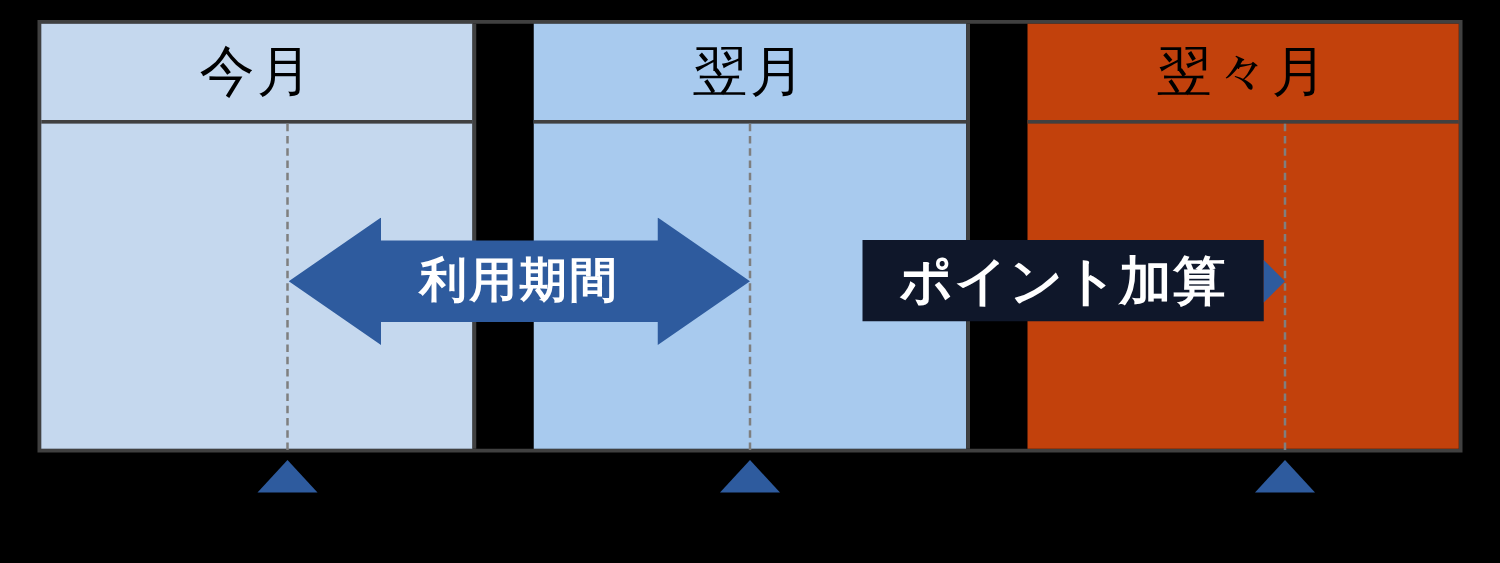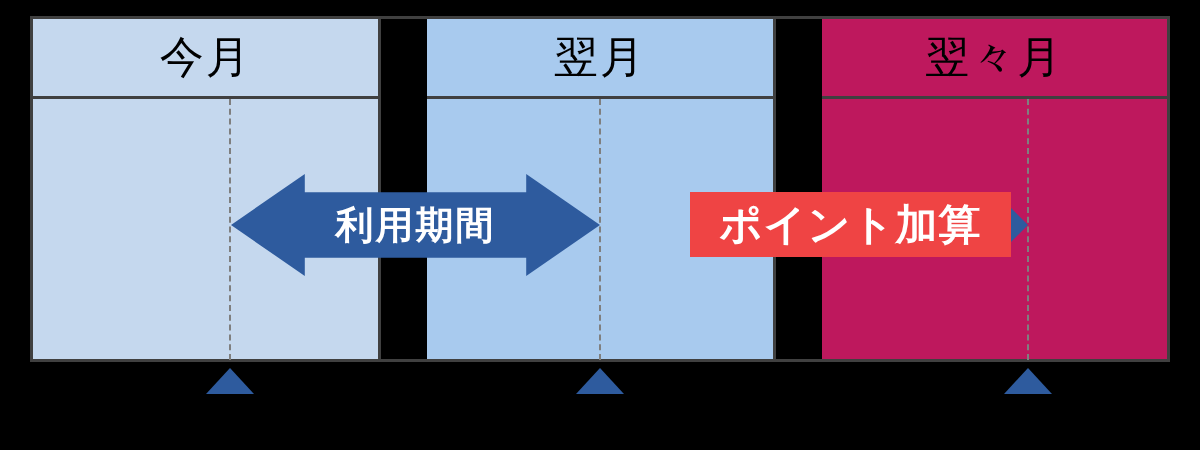--- a/index.html
+++ b/index.html
@@ -23,21 +23,21 @@
   .month-header {
     height: 77px; flex: 0 0 77px;
     border-bottom: 3px solid #404040;
     display: flex; align-items: center; justify-content: center;
     font-size: 44px; font-weight: normal; color: #000;
     letter-spacing: 2px;
   }
   .month-body { flex: 1 1 auto; }
   .col-0 .month-header, .col-0 .month-body { background: #c5d8ee; }
   .col-1 .month-header, .col-1 .month-body { background: #a8caee; }
-  .col-2 .month-header, .col-2 .month-body { background: #be185d; }
+  .col-2 .month-header, .col-2 .month-body { background: #c2410c; }
 
   
   .dash-line {
     position: absolute; top: 99px; height: 261px; width: 0;
     border-left: 2px dashed #7f7f7f;
     z-index: 2;
   }
   .dash-1 { left: 229px; }
   .dash-2 { left: 599px; }
   .dash-3 { left: 1027px; }
@@ -53,21 +53,21 @@
   }
   .usage-arrow .arrow-text {
     color: #ffffff; font-size: 38px; font-weight: bold; letter-spacing: 2px;
     line-height: 1;
   }
 
   
   .points-callout {
     position: absolute; left: 690px; top: 192px;
     width: 321px; height: 65px;
-    background: #ef4444;
+    background: #0f172a;
     display: flex; align-items: center; justify-content: center;
     z-index: 3;
   }
   .points-callout .callout-text {
     color: #ffffff; font-size: 42px; font-weight: bold; letter-spacing: 1px;
     line-height: 1;
   }
   .callout-tip {
     position: absolute; left: 1011px; top: 208px;
     width: 0; height: 0;

